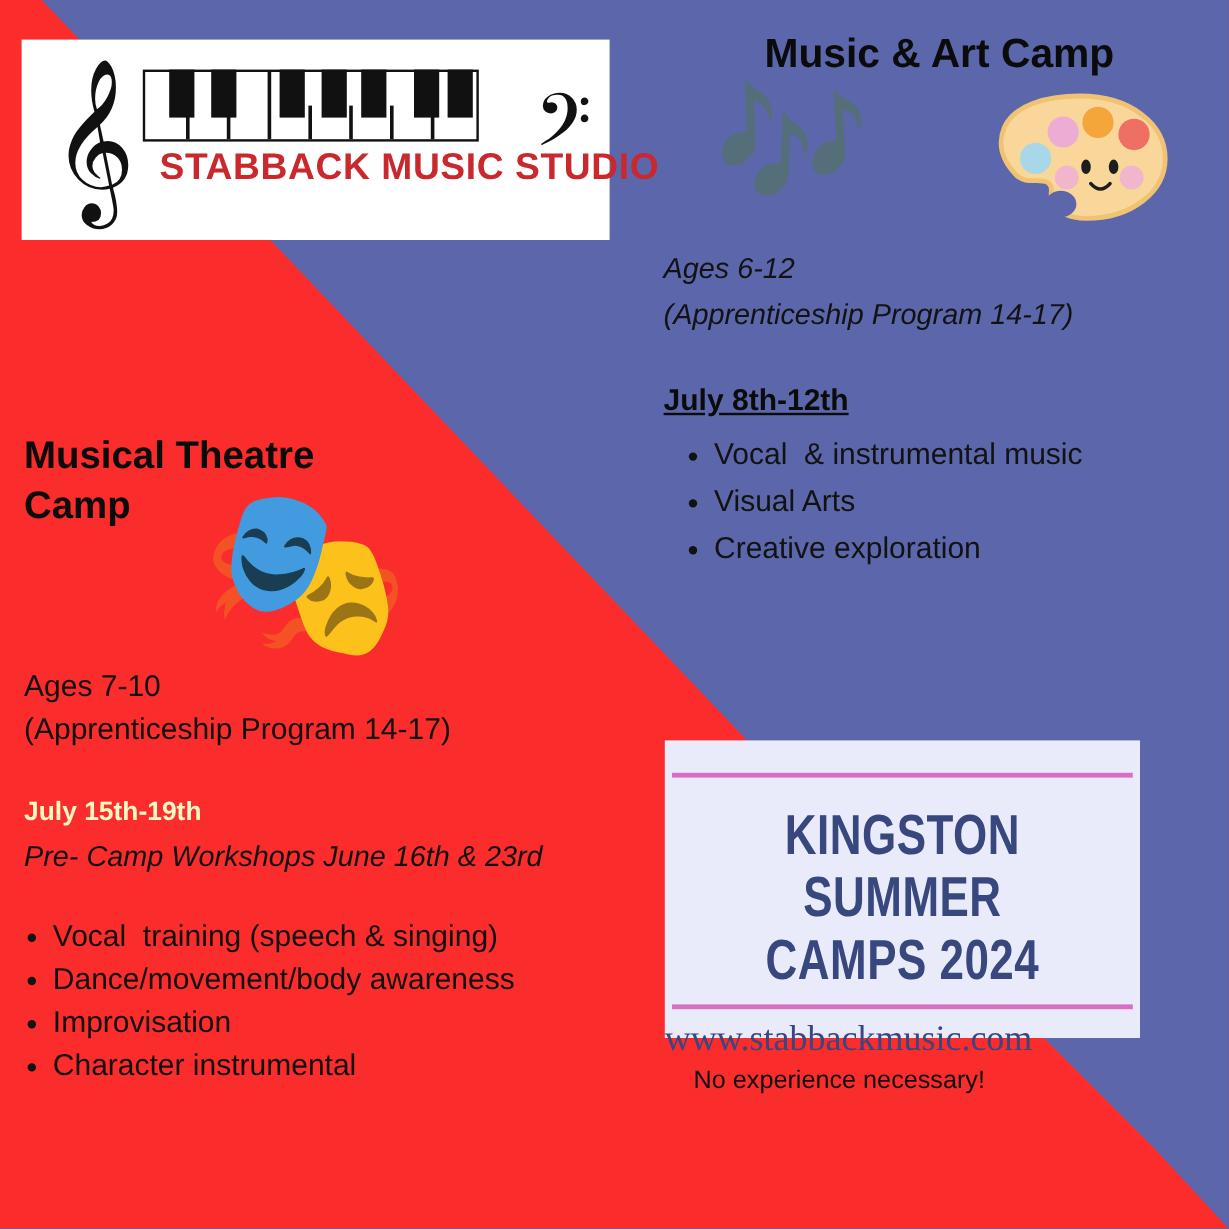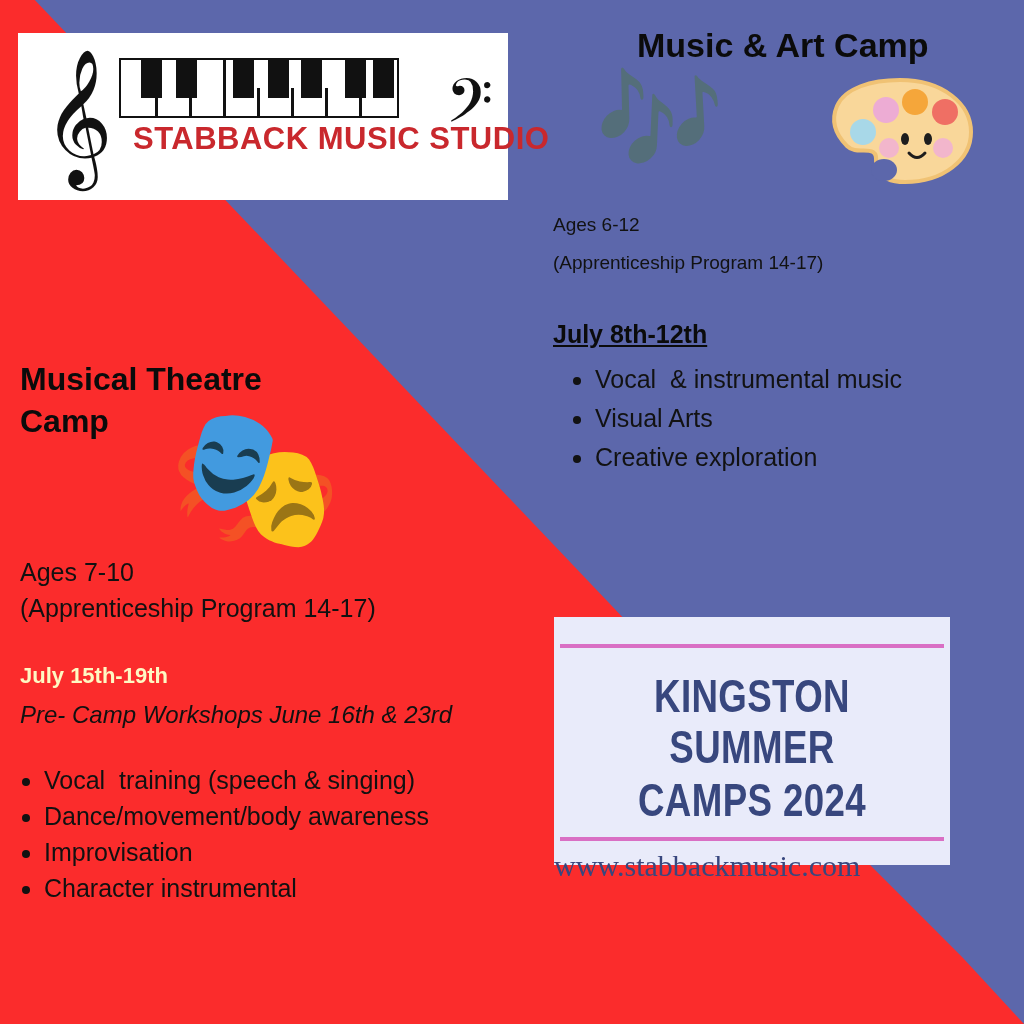--- a/index.html
+++ b/index.html
@@ -49,21 +49,21 @@
   }
   .ma-icons{position:absolute;left:585px;top:68px;width:420px;height:130px;}
   .music-notes{
     position:absolute;left:10px;top:0px;font-size:104px;line-height:104px;color:#1b1b1b;
     font-family:"DejaVu Sans", sans-serif;
   }
   .palette{position:absolute;left:240px;top:8px;width:150px;height:112px;}
 
   .ma-ages{
     position:absolute;left:553px;top:206px;width:470px;
-    font-size:19px;line-height:38px;color:#121212;
+    font-size:24px;line-height:38px;color:#121212;font-style:italic;
   }
   .ma-date{
     position:absolute;left:553px;top:320px;
     font-size:25px;font-weight:bold;color:#0b0b0b;text-decoration:underline;
   }
   .ma-list{
     position:absolute;left:555px;top:360px;width:460px;margin:0;padding:0 0 0 40px;
     font-size:25px;line-height:39px;color:#121212;
   }
   .ma-list li{margin:0;padding:0;white-space:pre;}
@@ -209,14 +209,15 @@
   </ul>
 
   <div class="info-card">
     <div class="rule rule-top"></div>
     <div class="card-title">KINGSTON SUMMER</div>
     <div class="card-title" style="margin-top:2px;">CAMPS 2024</div>
     <div class="rule rule-bot"></div>
     <div class="card-url">www.stabbackmusic.com</div>
   </div>
 
+  <div class="no-exp">No experience necessary!</div>
 
 </div>
 
 </body></html>

